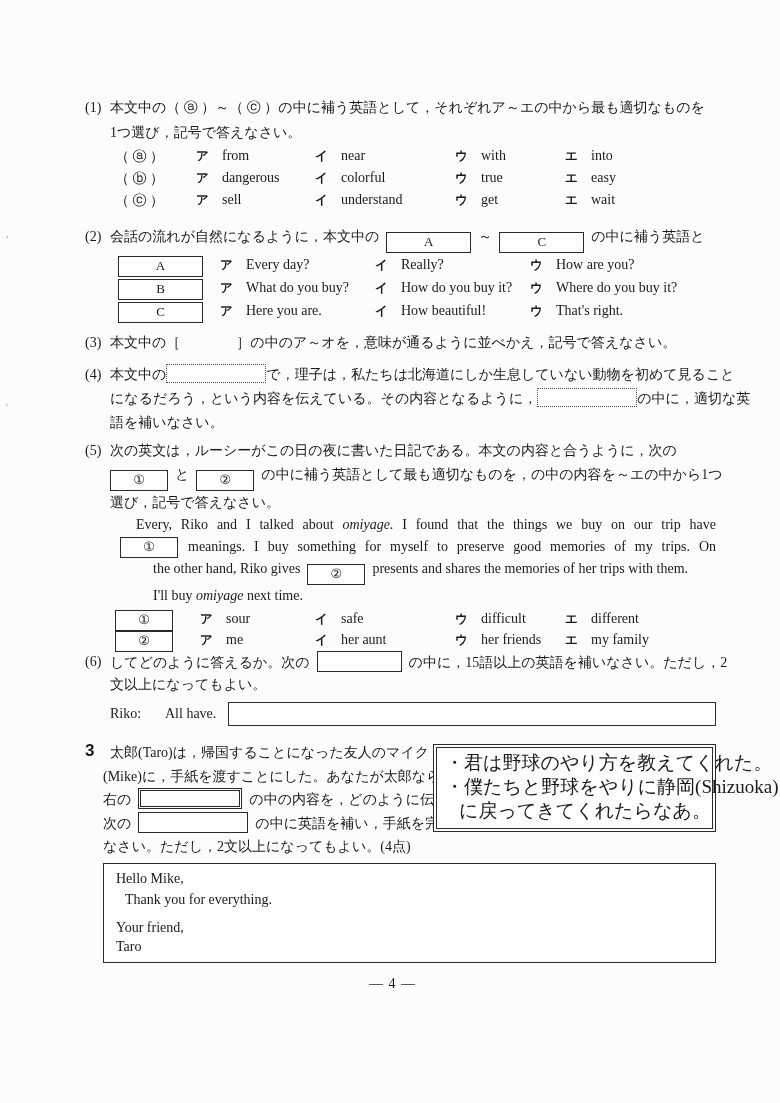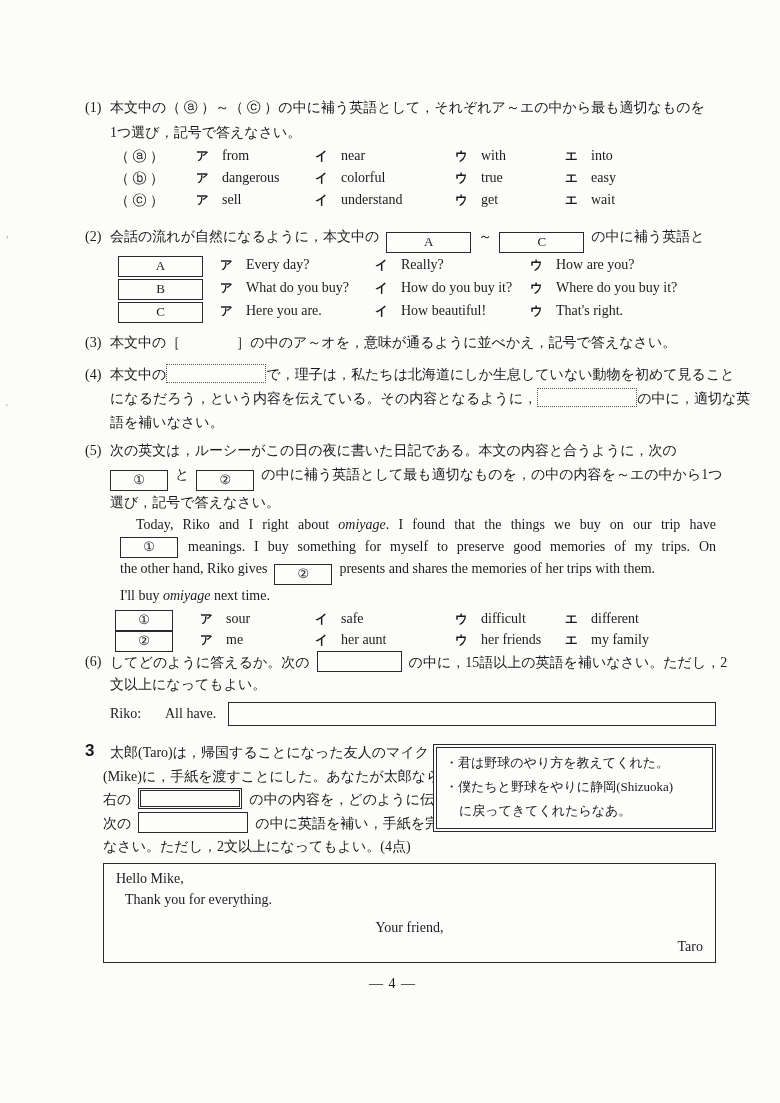--- a/index.html
+++ b/index.html
@@ -6,21 +6,21 @@
   .page {
     width:780px; height:1103px; margin:0 auto; position:relative;
     background:#fcfcfa; color:#1a1a1a; box-sizing:border-box;
     font-family:"Liberation Serif","DejaVu Serif",serif;
     font-size:14px; padding:95px 64px 0 85px; overflow:hidden;
   }
   .q { display:flex; }
   .qnum { width:25px; flex:none; }
   .qbody { flex:1; min-width:0; }
   .ln { white-space:nowrap; line-height:25px; }
-  .lh22 .ln, .ln.lh22 { line-height:22px; }
+  .lh22 .ln, .ln.lh22 { line-height:22px;margin-left:33px; }
   .just { text-align:justify; text-align-last:justify; }
   
   .bx { display:inline-block; box-sizing:border-box; border:1.5px solid #2a2a2a;
         text-align:center; height:21px; line-height:18px; font-size:13px;
         vertical-align:-5px; background:#fdfdfc; }
   .w85 { width:85px; }
   .w58 { width:58px; }
   .w100 { width:100px; }
   .dot { border:1.4px dotted #555; height:19px; vertical-align:-4px; }
   .dbl { border:3px double #2a2a2a; width:104px; height:21px; vertical-align:-5px; }
@@ -56,31 +56,31 @@
   .ansbox { flex:1; height:22px; border:1.3px solid #2a2a2a; background:#fdfdfc; }
   
   .s3 { position:relative; margin-top:9px; }
   .s3num { position:absolute; left:0; top:0; font-family:"Liberation Sans","DejaVu Sans",sans-serif;
            font-weight:700; font-size:17px; }
   .s3para { margin-left:18px; width:345px; }
   .s3para .ln { line-height:23.5px; }
   .s3para .ln1 { text-indent:7px; }
   .notebox { position:absolute; right:0; top:3px; width:283px; box-sizing:border-box;
              border:1.6px solid #2a2a2a; padding:2px; background:#fdfdfc; }
-  .notebox-inner { border:1px solid #2a2a2a; padding:3px 8px 5px 8px; font-size:13px; line-height:24px;
+  .notebox-inner { border:1px solid #2a2a2a; padding:3px 8px 5px 8px; font-size:19px; line-height:24px;
                    white-space:nowrap; }
   .note-indent { padding-left:14px; }
   
   .letterbox { margin-left:18px; margin-top:4px; width:613px; height:100px; box-sizing:border-box;
                border:1.4px solid #2a2a2a; padding:5px 12px 6px 12px; display:flex; flex-direction:column;
                background:#fdfdfc; }
   .letter-body { padding-left:9px; line-height:21px; }
   .letter-greeting { line-height:20px; }
-  .letter-close { margin-top:auto; text-align:center; line-height:19px; }
-  .letter-sign { text-align:right; line-height:19px; }
+  .letter-close { margin-top:auto; text-align:left; line-height:19px; }
+  .letter-sign { line-height:19px; }
   .pagenum { text-align:center; margin-top:13px; margin-left:-16px; font-size:14px; letter-spacing:1px; }
   
   .artifact { position:absolute; color:#9a9a9a; font-size:10px; }
 </style>
 </head>
 <body>
 
 <div class="page">
 
   <div class="q">
@@ -162,21 +162,21 @@
   <div class="q q5blk">
     <span class="qnum ln">(5)</span>
     <div class="qbody">
       <div class="ln">次の英文は，ルーシーがこの日の夜に書いた日記である。本文の内容と合うように，次の</div>
       <div class="ln">
         <span class="bx w58">①</span><span class="mbx">と</span><span class="bx w58">②</span><span class="mbx">の中に補う英語として最も適切なものを，の中の内容を～エの中から1つ</span>
       </div>
       <div class="ln">選び，記号で答えなさい。</div>
       <div class="diary">
         <div class="ln first just">
-          <span>Today, Riko and I right about </span><span class="it">omiyage</span><span>.  I found that the things we buy on our trip have</span>
+          <span>Every, Riko and I talked about </span><span class="it">omiyage</span><span>.  I found that the things we buy on our trip have</span>
         </div>
         <div class="flexln">
           <span class="bx w58" style="margin-right:10px;">①</span>
           <span class="fill just">meanings.  I buy something for myself to preserve good memories of my trips.  On</span>
         </div>
         <div class="ln lh22">
           <span>the other hand, Riko gives</span><span class="bx w58 mbx">②</span><span>presents and shares the memories of her trips with them.</span>
         </div>
         <div class="ln lh22">
           <span>I'll buy </span><span class="it">omiyage</span><span> next time.</span>

